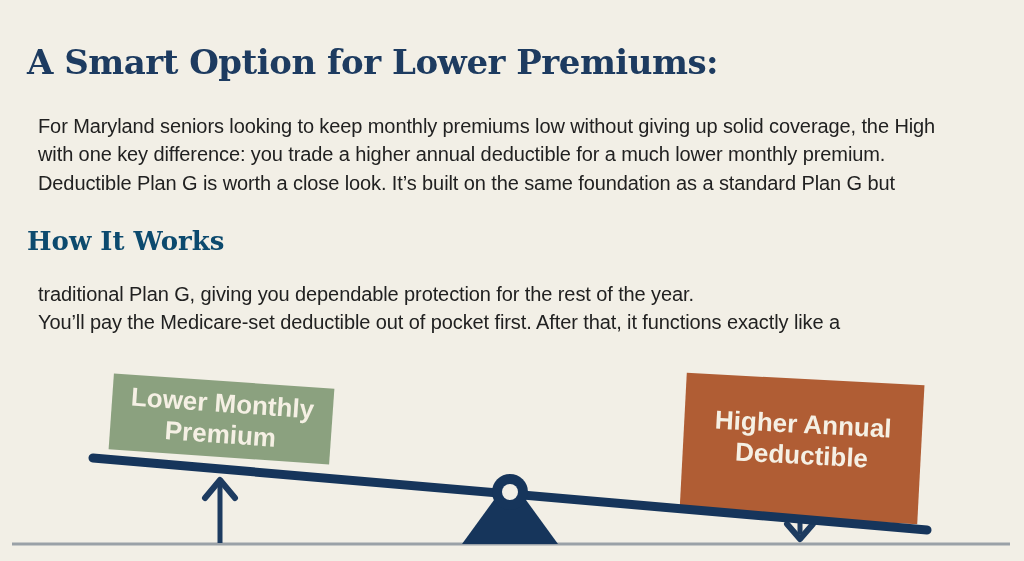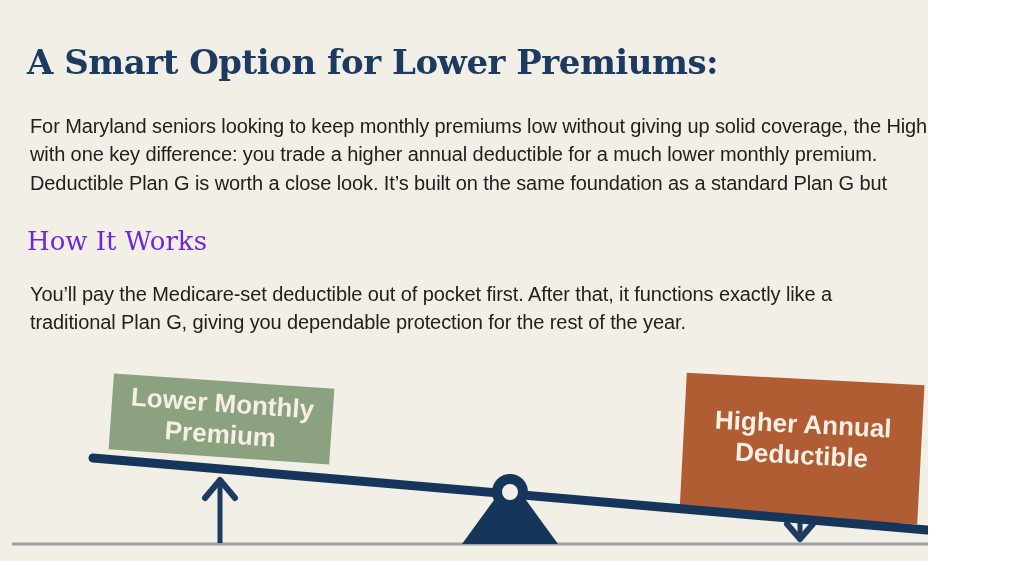--- a/index.html
+++ b/index.html
@@ -1,48 +1,48 @@
 <!DOCTYPE html>
 <html><head>
 <meta charset="utf-8">
 <style>
   html,body{margin:0;padding:0;}
   .page{
     position:relative;
-    width:928px;height:561px;
+    width:1024px;height:561px;
     background:#f2efe6;
     overflow:hidden;
     font-family:"Liberation Sans", sans-serif;
   }
   .content{ padding:16px 0 0 27px; }
   .title{
     font-family:"DejaVu Serif", serif;
     font-weight:700;
     font-size:34px;
     line-height:46px;
     color:#1d3b60;
     letter-spacing:-0.5px;
   }
   .title .t-line{display:block;white-space:nowrap;}
-  .para{ margin:3px; color:#212121; }
+  .para{ margin:11px; color:#212121; }
   .para .line{
     display:block;
     white-space:nowrap;
     font-size:20px;
     line-height:28.5px;
     letter-spacing:-0.1px;
   }
   .intro{ margin-top:27px; }
   .h2{
     margin-top:27px;
     font-family:"DejaVu Serif", serif;
-    font-weight:400;
+    font-weight:700;
     font-size:26px;
     line-height:34px;
-    color:#6d28d9;
+    color:#0c4a6e;
   }
   .p2{ margin-top:13px; }
 
   .diagram{
     position:absolute;
     left:0; top:366px;
     width:1024px; height:195px;
   }
   .box{
     position:absolute;
@@ -85,22 +85,22 @@
 
     <p class="para intro">
       <span class="line">For Maryland seniors looking to keep monthly premiums low without giving up solid coverage, the High</span>
       <span class="line">with one key difference: you trade a higher annual deductible for a much lower monthly premium.</span>
       <span class="line">Deductible Plan G is worth a close look. It’s built on the same foundation as a standard Plan G but</span>
     </p>
 
     <h2 class="h2">How It Works</h2>
 
     <p class="para p2">
+      <span class="line">traditional Plan G, giving you dependable protection for the rest of the year.</span>
       <span class="line">You’ll pay the Medicare-set deductible out of pocket first. After that, it functions exactly like a</span>
-      <span class="line">traditional Plan G, giving you dependable protection for the rest of the year.</span>
     </p>
 
   </div>
 
   <div class="diagram">
 
     <div class="box box-green">
       <span class="box-label">Lower Monthly Premium</span>
     </div>
 

